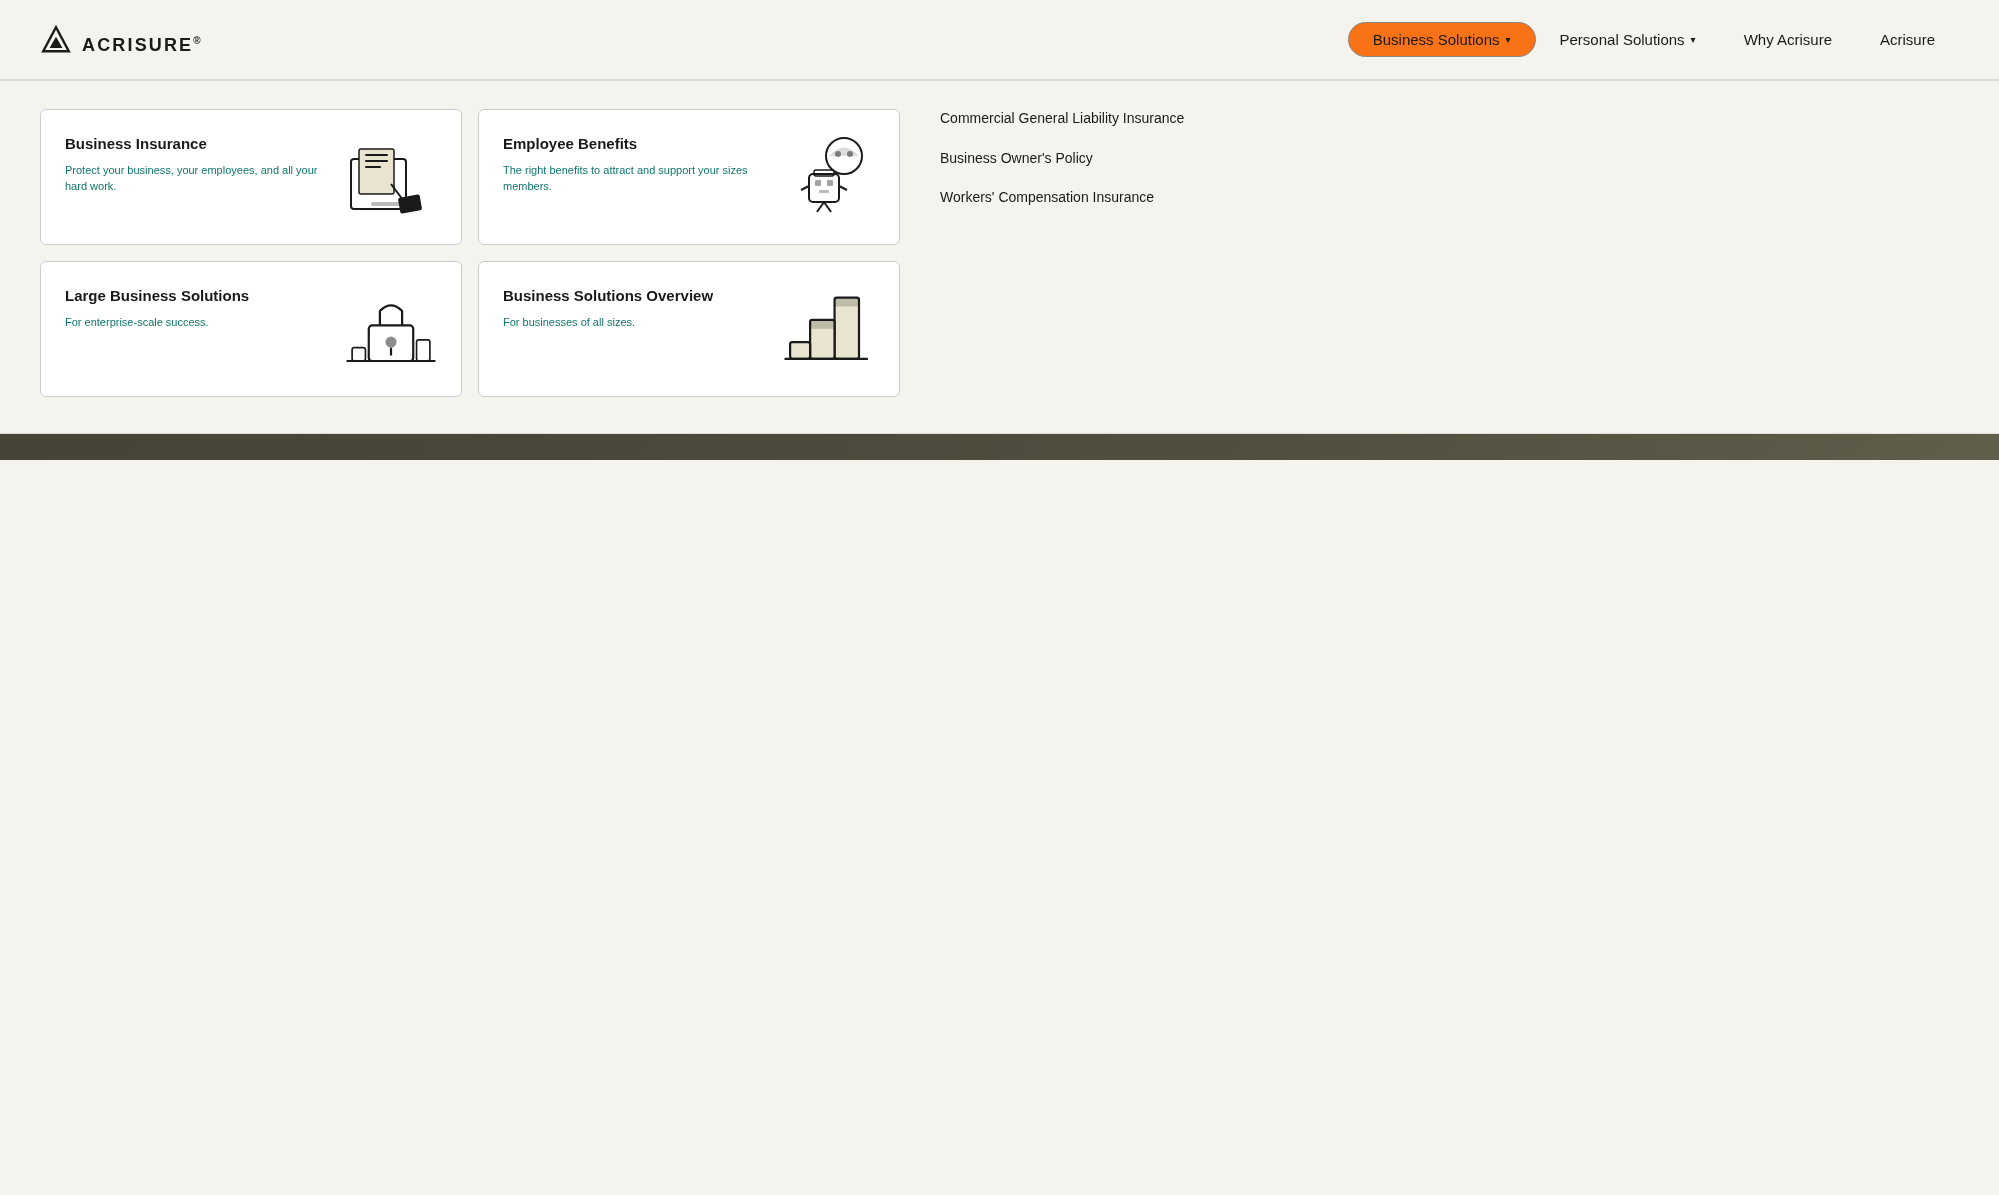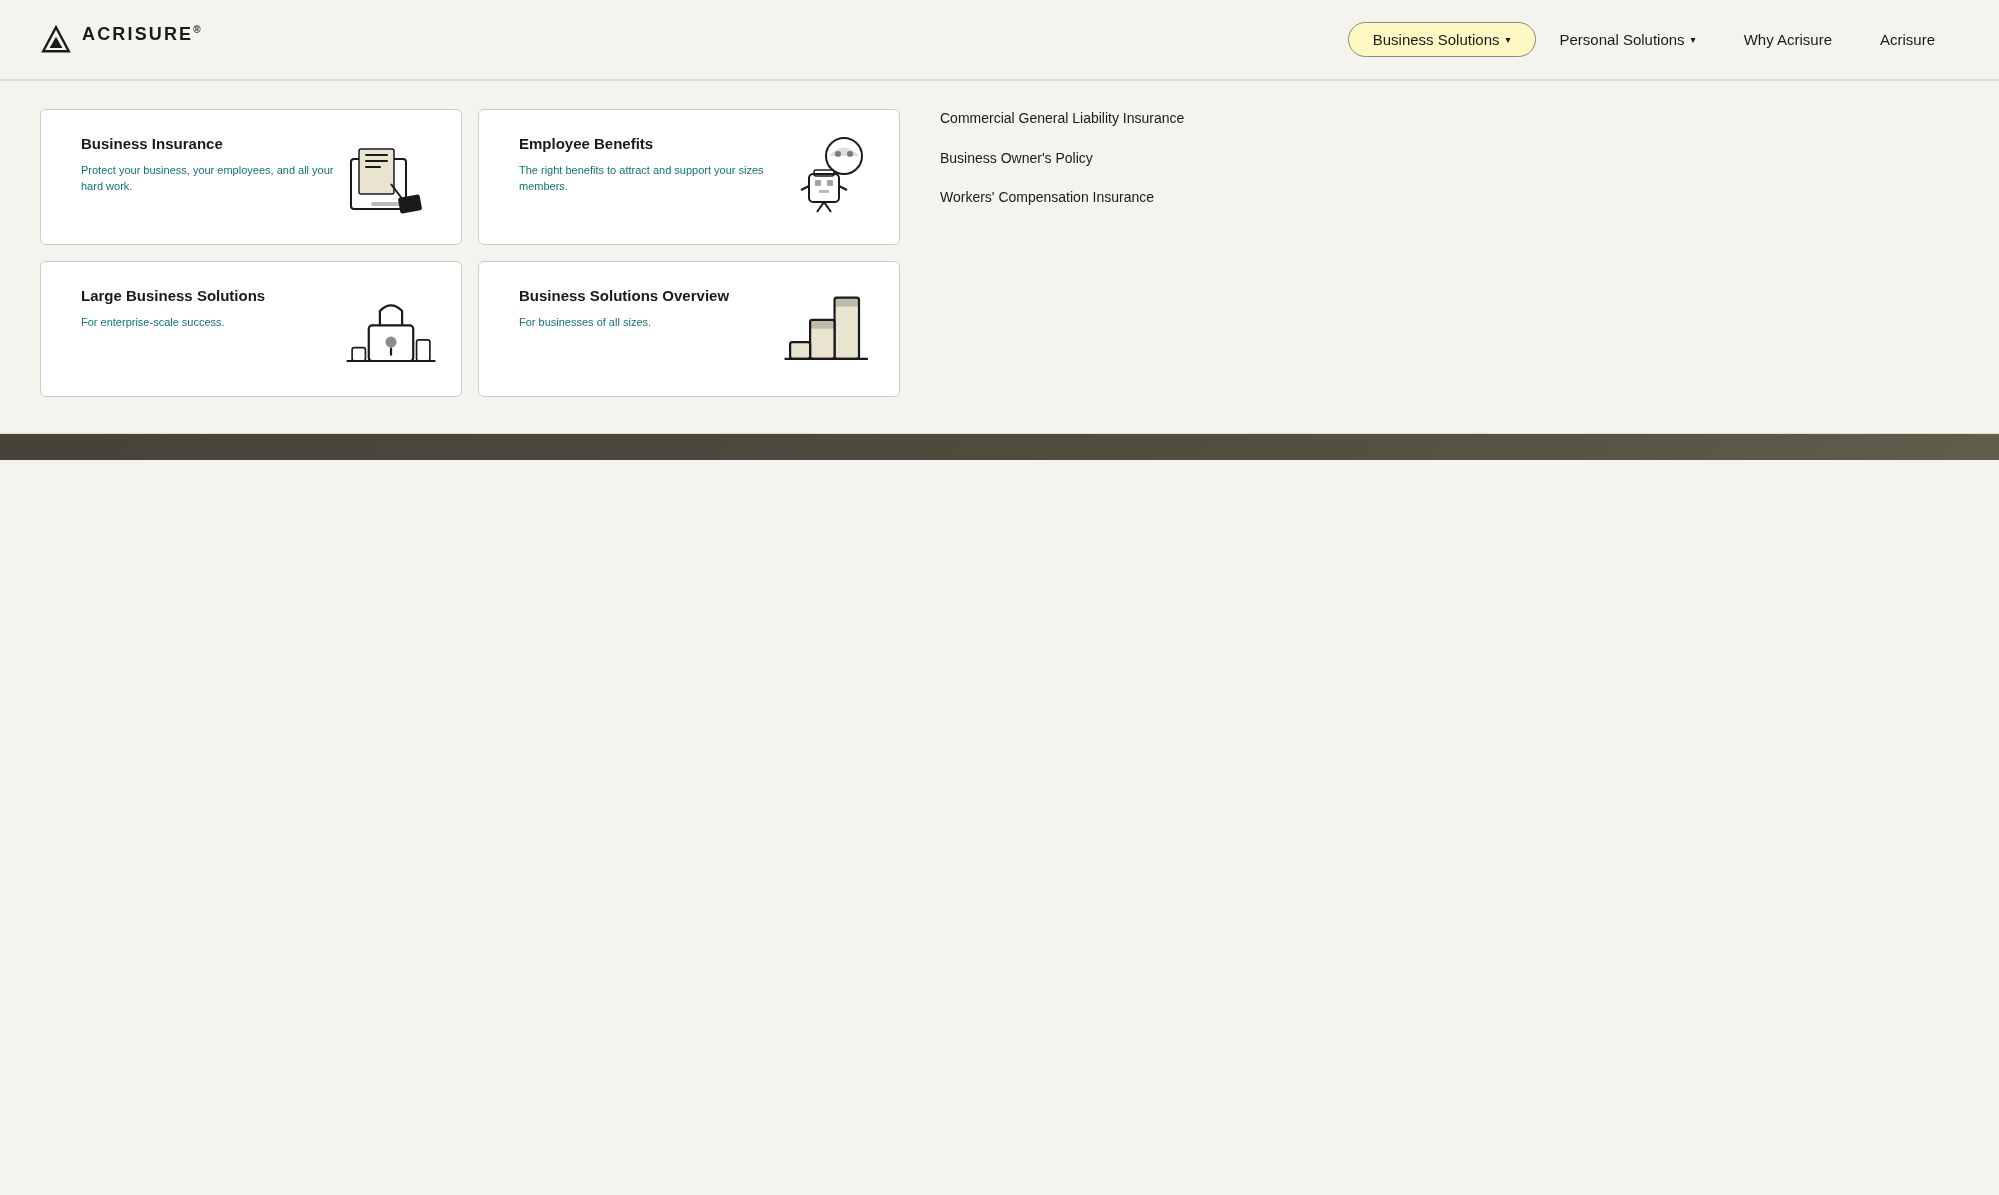--- a/index.html
+++ b/index.html
@@ -16,21 +16,21 @@
       border-bottom: 1px solid #e0ddd6;
       display: flex;
       align-items: center;
       padding: 0 40px;
       height: 80px;
       position: relative;
       z-index: 100;
     }
     .logo {
       display: flex;
-      align-items: flex-start;
+      align-items: flex-end;
       gap: 10px;
       text-decoration: none;
       color: #1a1a1a;
     }
     .logo-triangle {
       width: 32px;
       height: 32px;
     }
     .logo-text {
       font-size: 18px;
@@ -56,21 +56,21 @@
       color: #1a1a1a;
       text-decoration: none;
       display: flex;
       align-items: center;
       gap: 6px;
       white-space: nowrap;
     }
     .nav-item.active {
       border: 1.5px solid #888;
       border-radius: 30px;
-      background: #fef9c3;
+      background: #f97316;
       text-align: center;
     }
     .nav-chevron {
       font-size: 10px;
     }
 
     
     .dropdown-panel {
       position: absolute;
       top: 80px;
@@ -108,21 +108,20 @@
       cursor: pointer;
       flex: 1;
       min-height: 120px;
       overflow: hidden;
     }
     .card.wide {
       flex: 1.5;
     }
     .card-text {
       flex: 1;
-      margin-left: 16px;
     }
     .card-title {
       font-size: 15px;
       font-weight: 700;
       margin-bottom: 8px;
       line-height: 1.3;
     }
     .card-desc {
       font-size: 11px;
       color: #0f766e;

